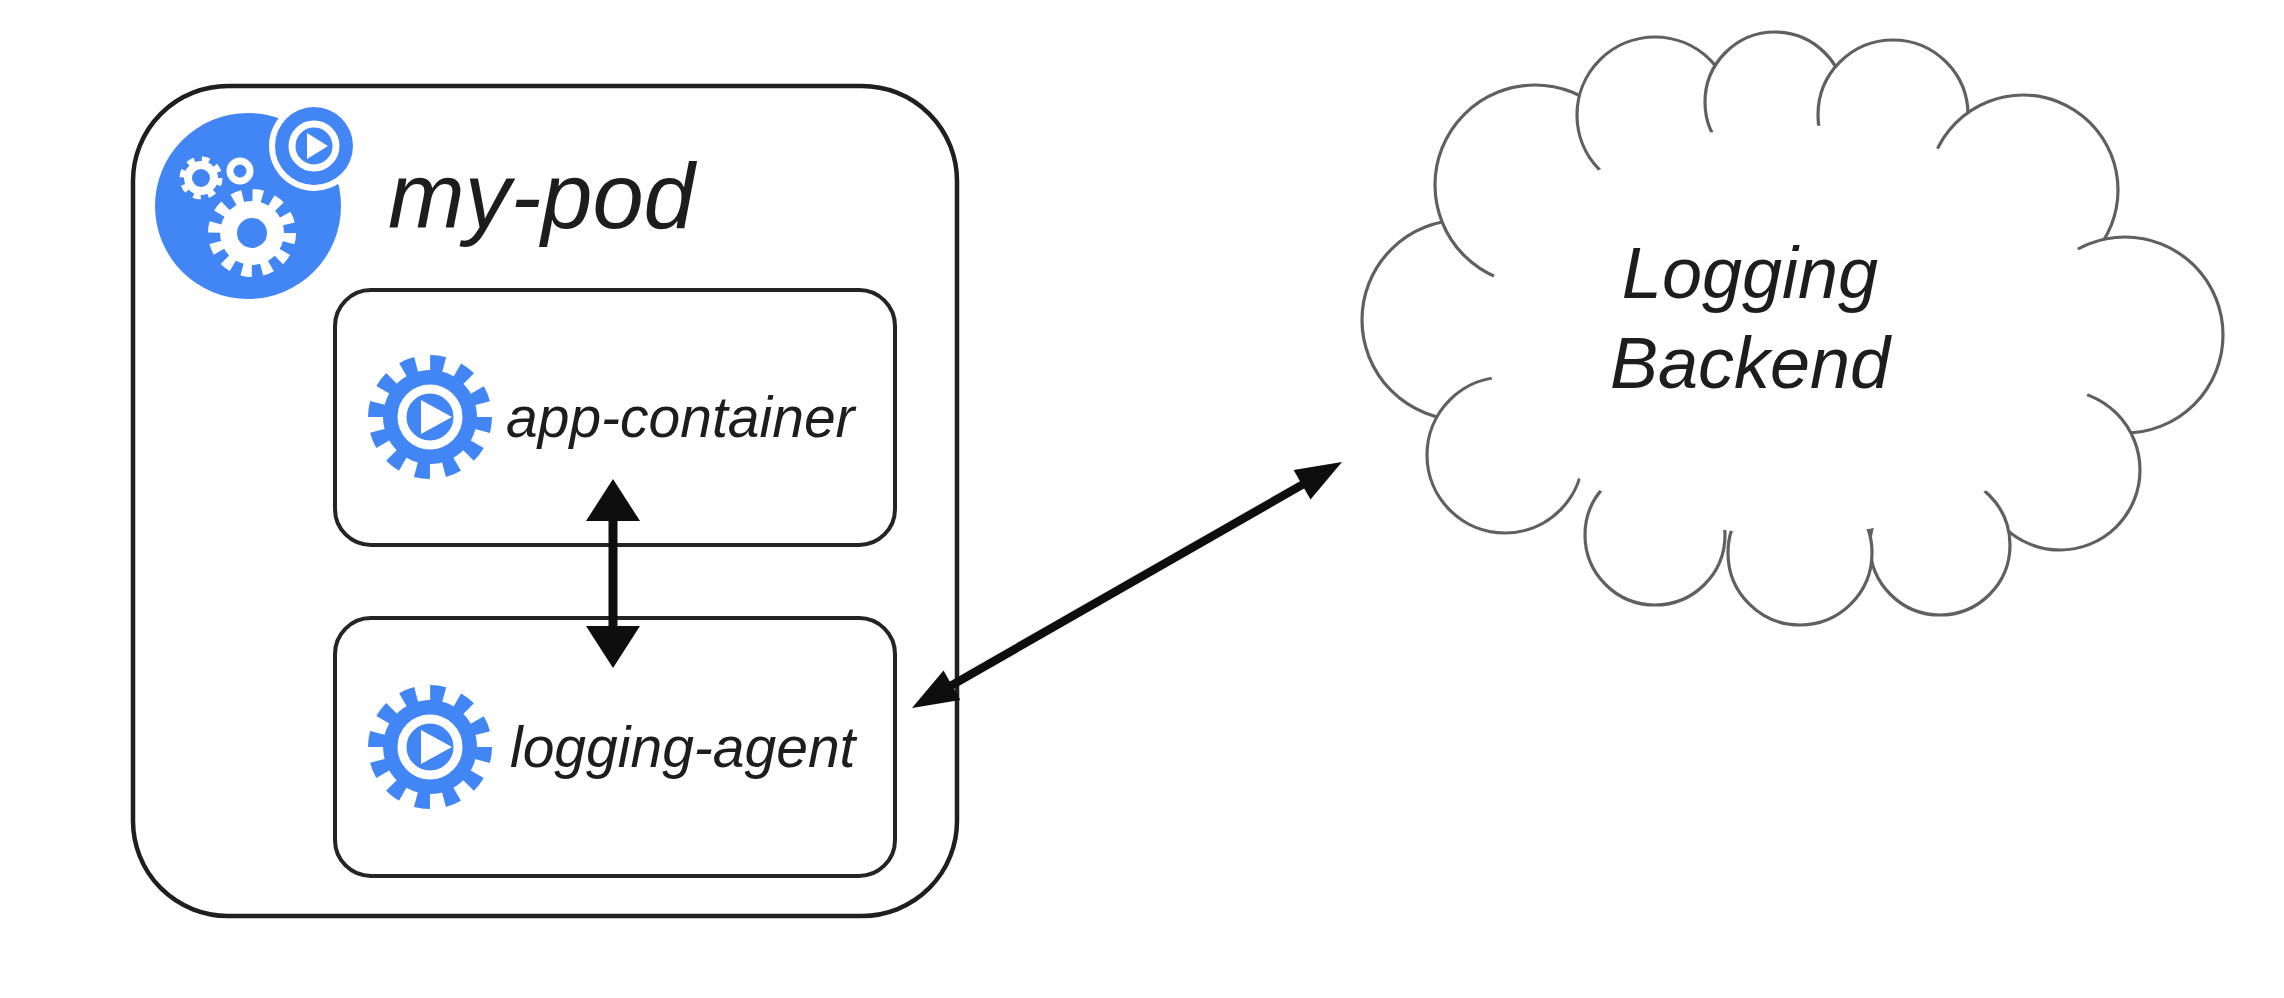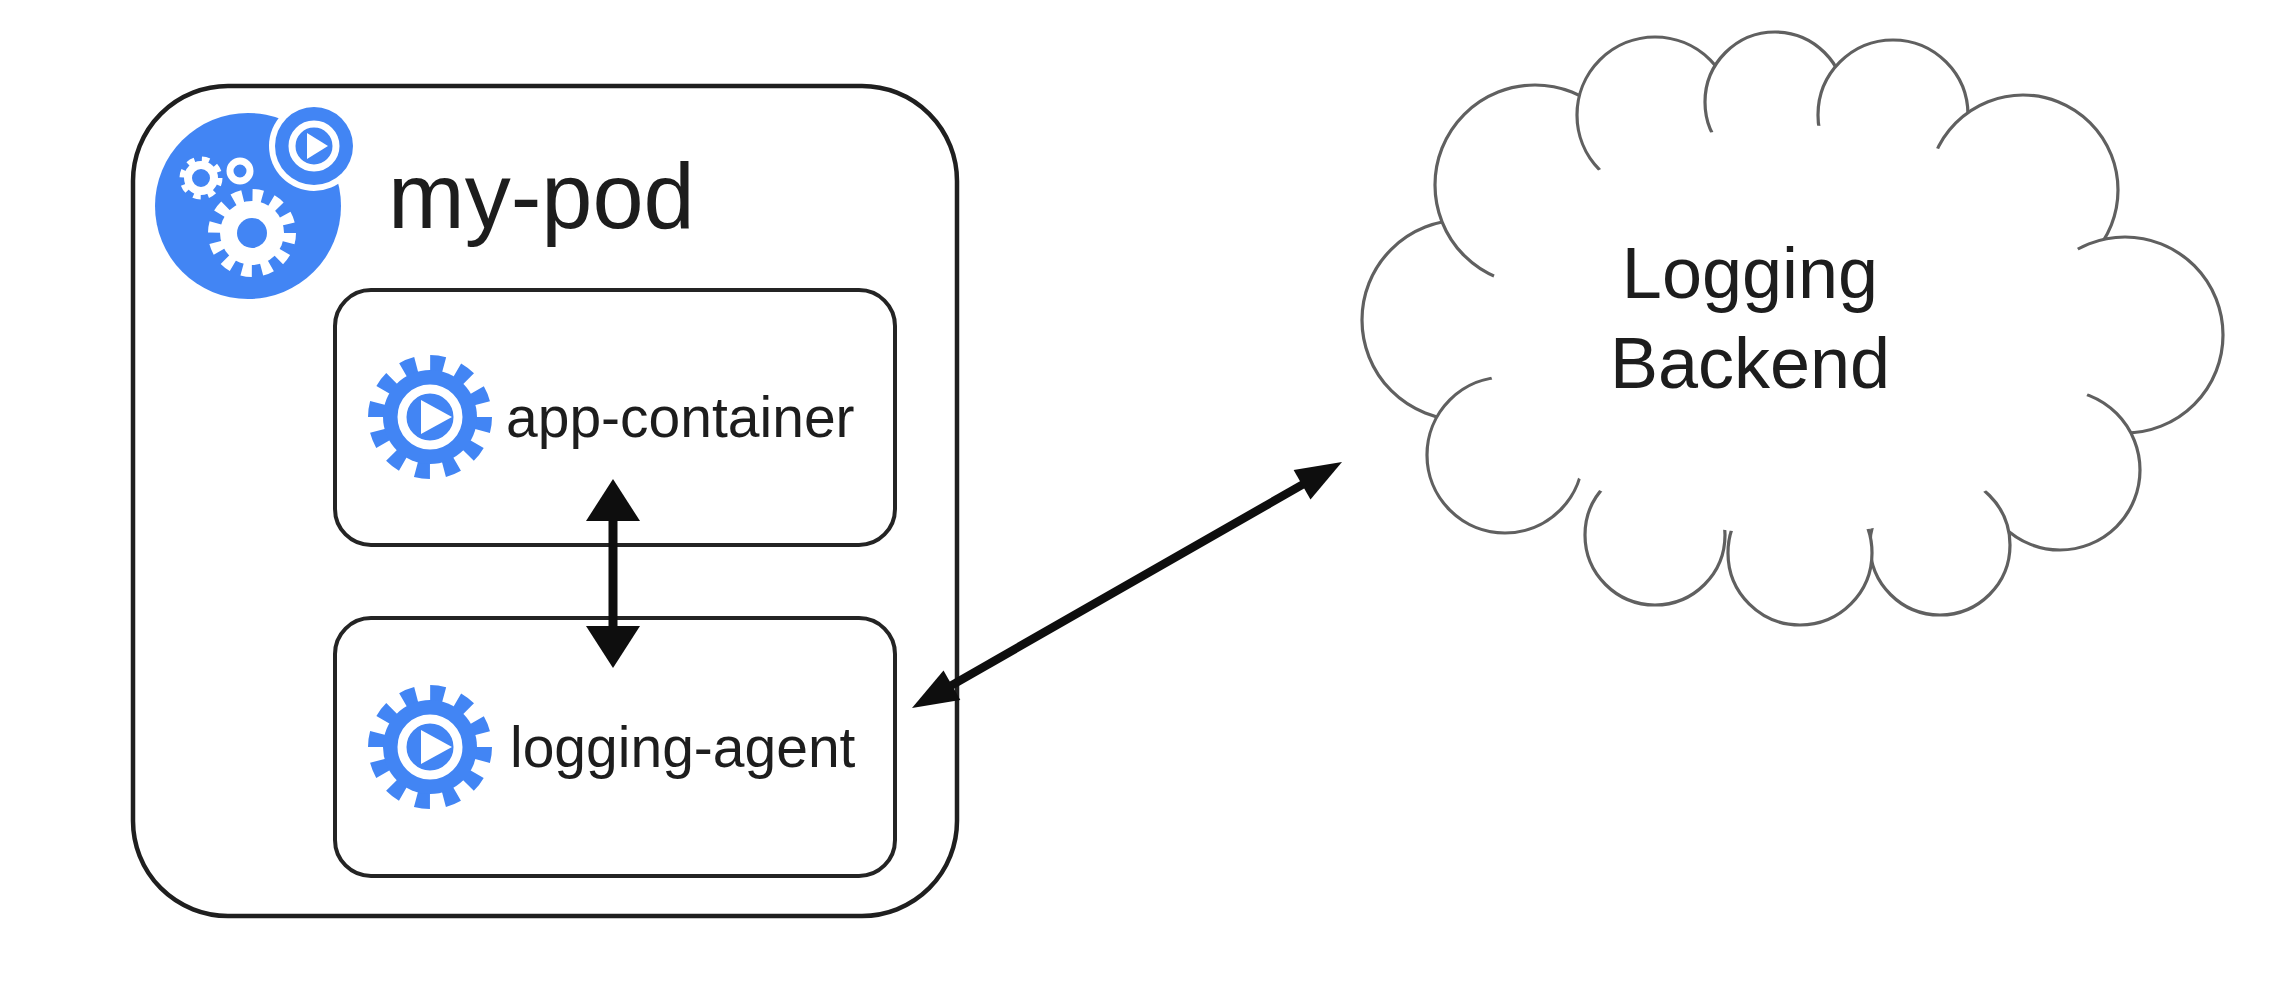--- a/index.html
+++ b/index.html
@@ -7,20 +7,21 @@
     padding: 0;
     background: #ffffff;
     font-family: "Liberation Sans", sans-serif;
   }
   .canvas {
     position: relative;
     width: 2284px;
     height: 998px;
     background: #ffffff;
     overflow: hidden;
+    font-style: italic;
   }
   svg { display: block; }
   text {
     font-family: "Liberation Sans", sans-serif;
     fill: #1d1d1d;
   }
   .pod-title   { font-size: 92px; }
   .box-label   { font-size: 57px; }
   .cloud-label { font-size: 72px; }
 </style>

